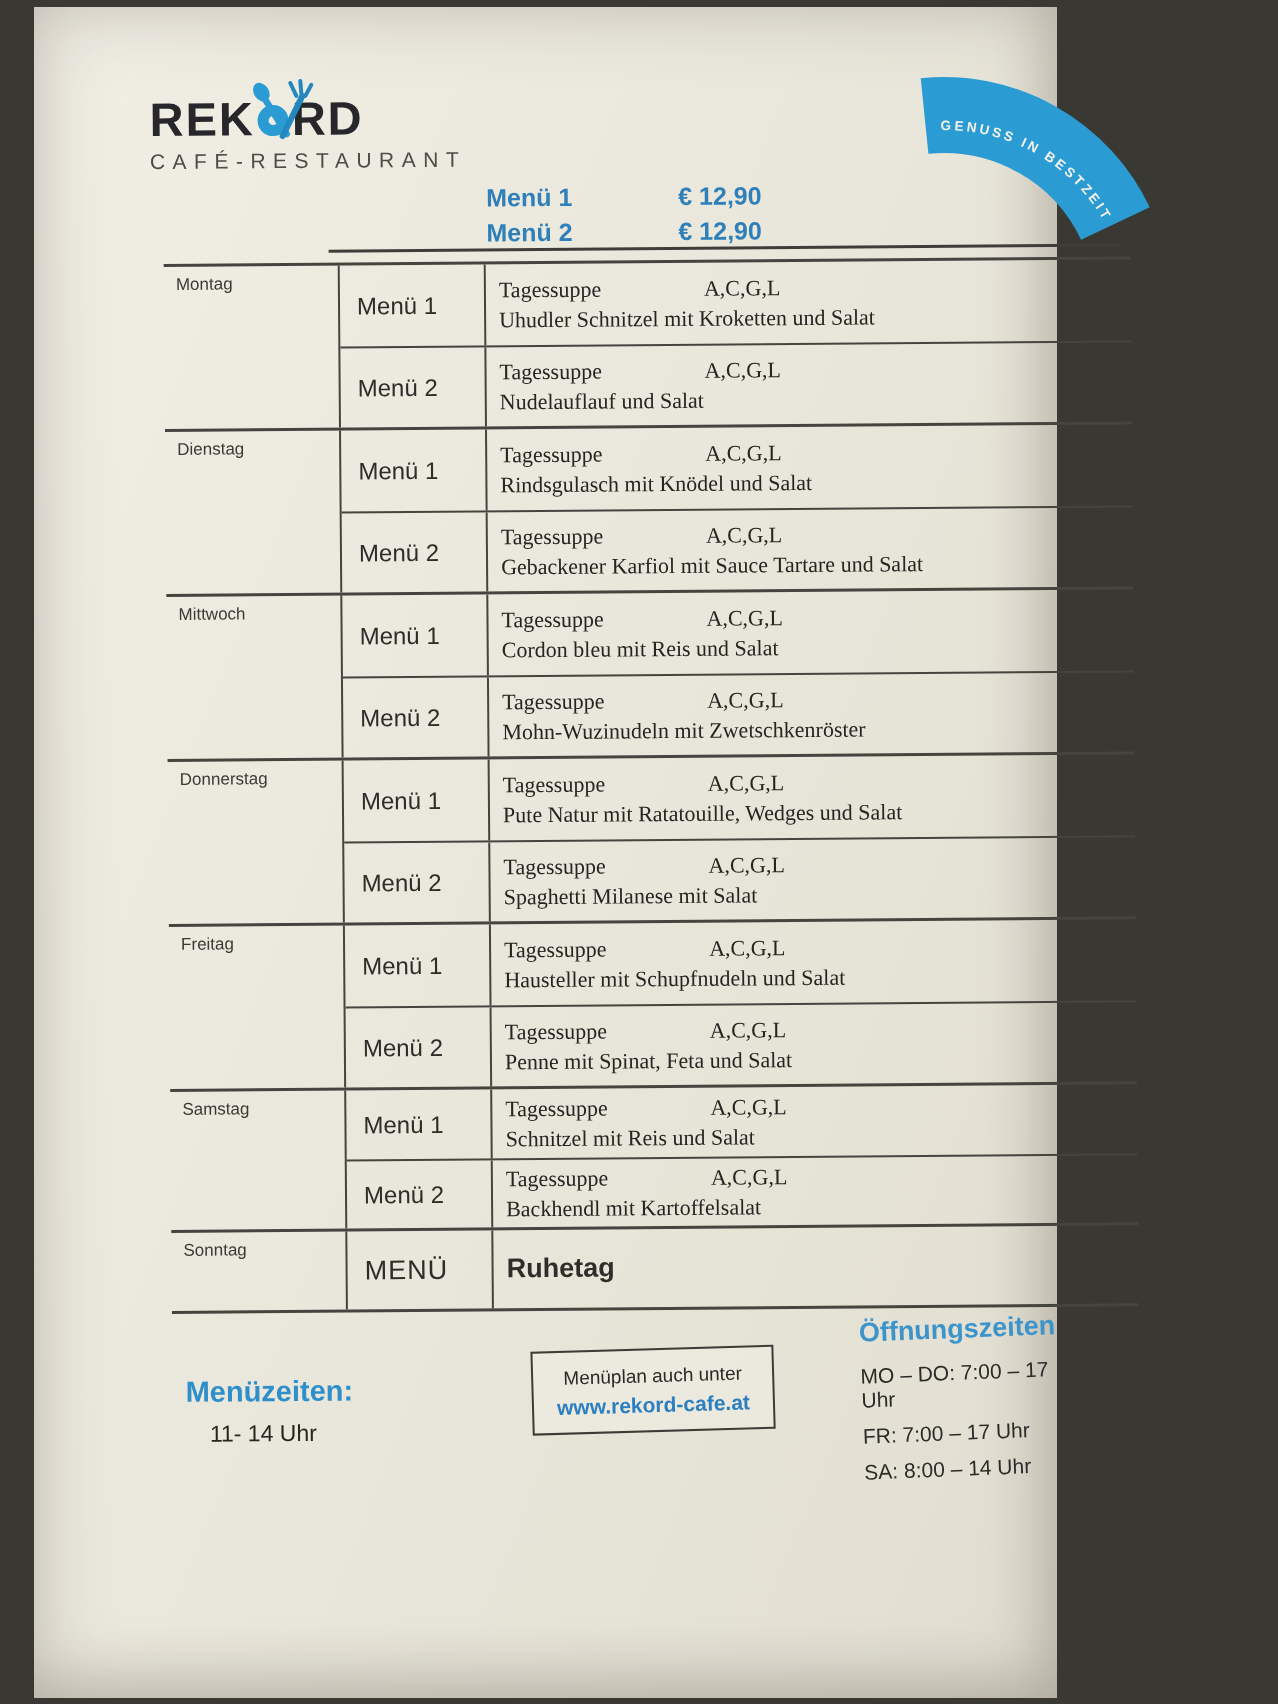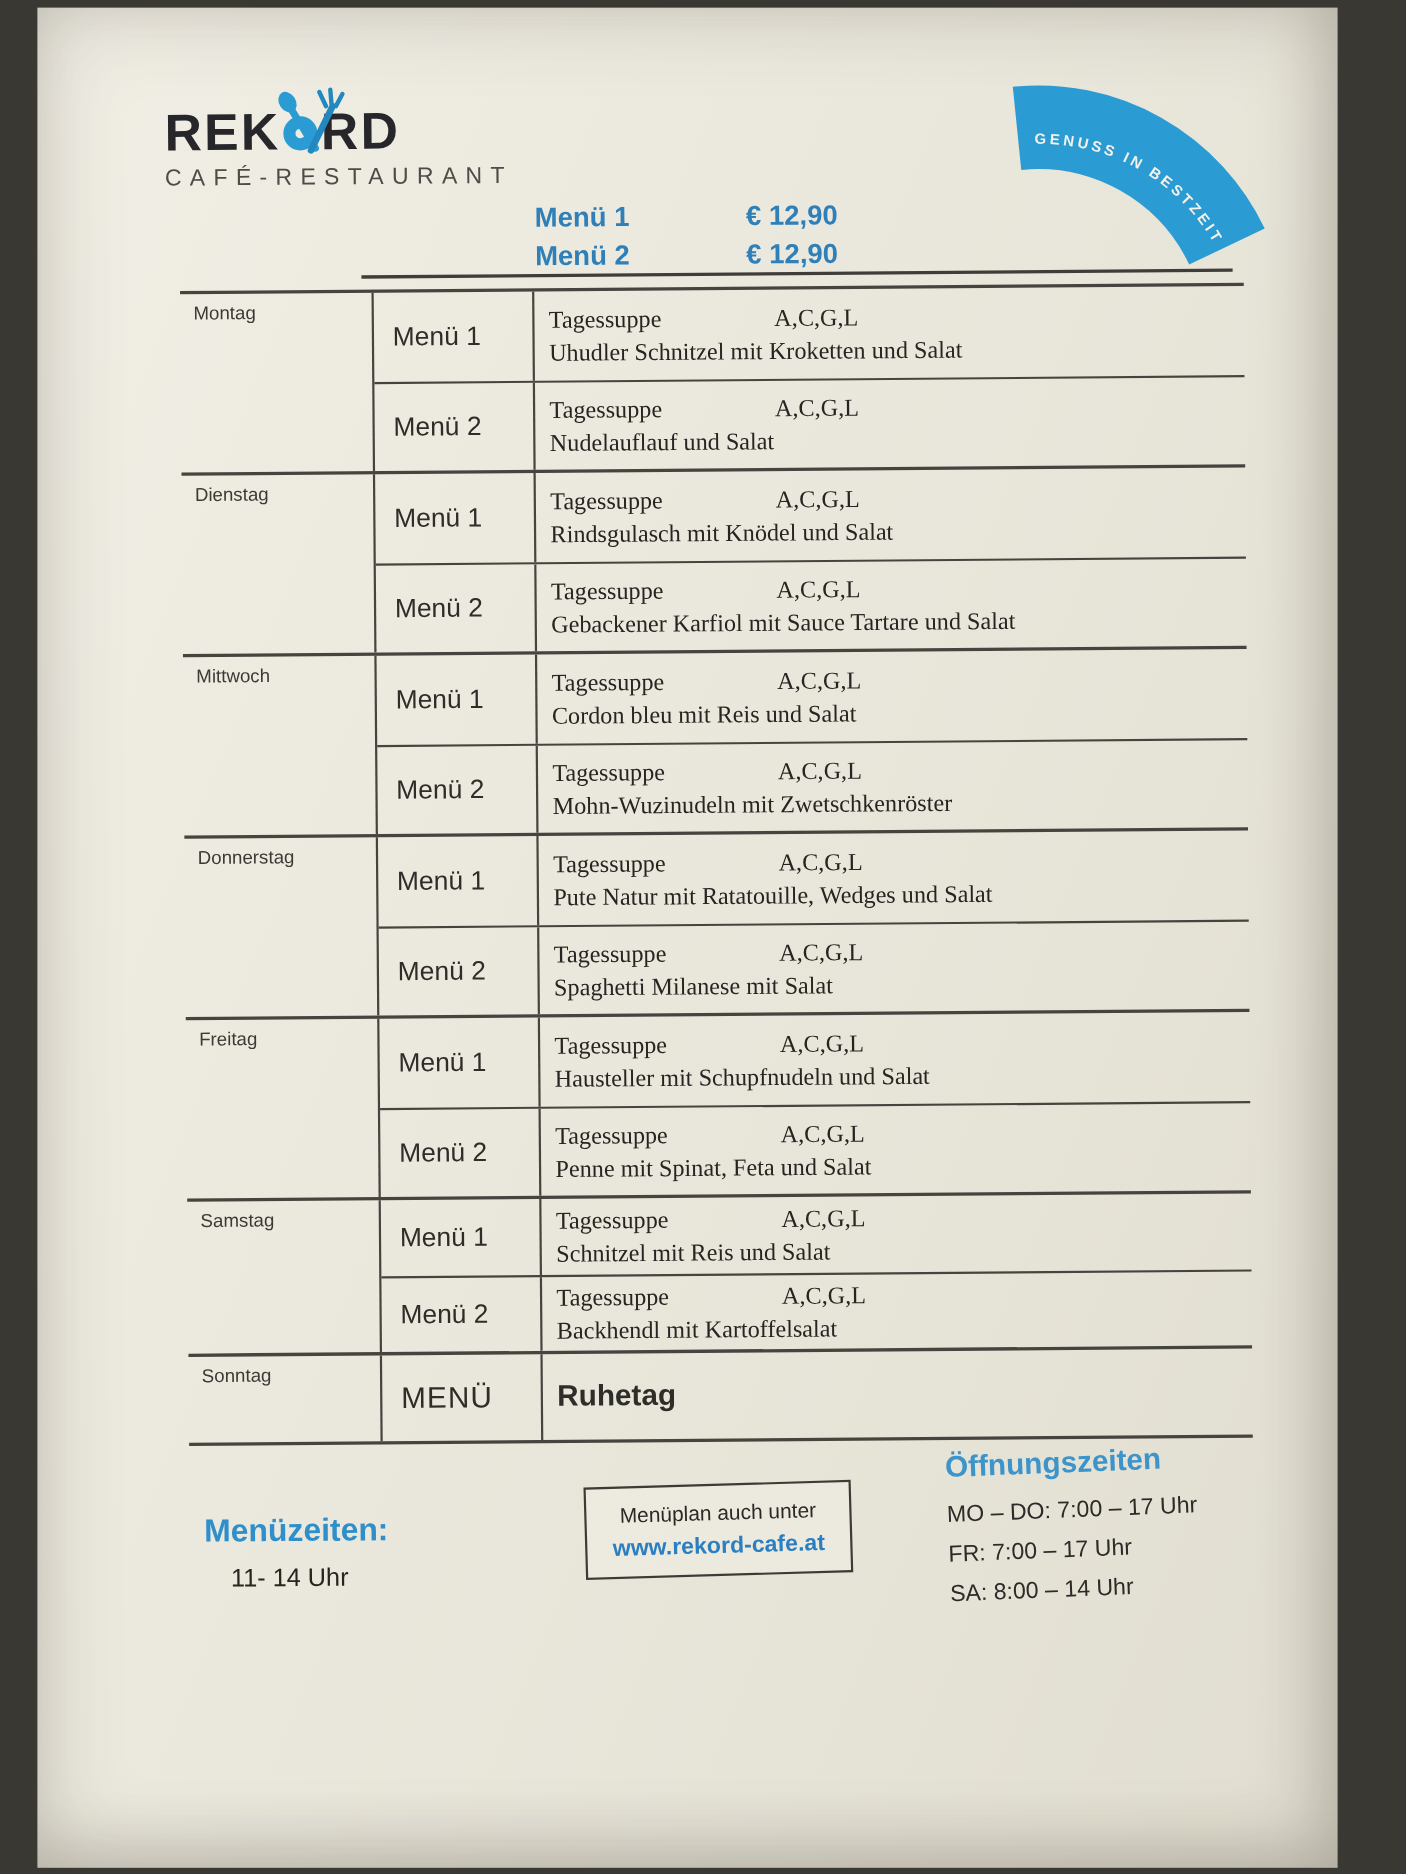--- a/index.html
+++ b/index.html
@@ -7,21 +7,21 @@
     --paper:#eae6da; --bg:#3a3833;
   }
   *{box-sizing:border-box;}
   html,body{margin:0;padding:0;}
   body{
     width:1278px;height:1704px;position:relative;overflow:hidden;
     background:var(--bg,#3a3833);
     font-family:"Liberation Sans", sans-serif;
   }
   .paper{
-    position:absolute;left:34px;top:7px;width:1182px;height:1691px;
+    position:absolute;left:34px;top:7px;width:1023px;height:1691px;
     background:linear-gradient(112deg,#f1eee5 0%,#eae7dc 45%,#e1ded1 100%);
     box-shadow:inset 0 0 80px rgba(70,62,48,.22), inset -14px -20px 50px rgba(80,70,55,.16);
   }
   .content{position:absolute;inset:0;transform:rotate(-0.45deg);transform-origin:50% 40%;}
 
   
   .logo{position:absolute;left:120px;top:86px;}
   .logo-word{display:flex;align-items:center;line-height:1;font-size:47px;font-weight:800;
     letter-spacing:2px;color:#26262b;}
   .logo-o{display:inline-block;width:31px;height:31px;border:11px solid var(--accent,#2b9cd3);

